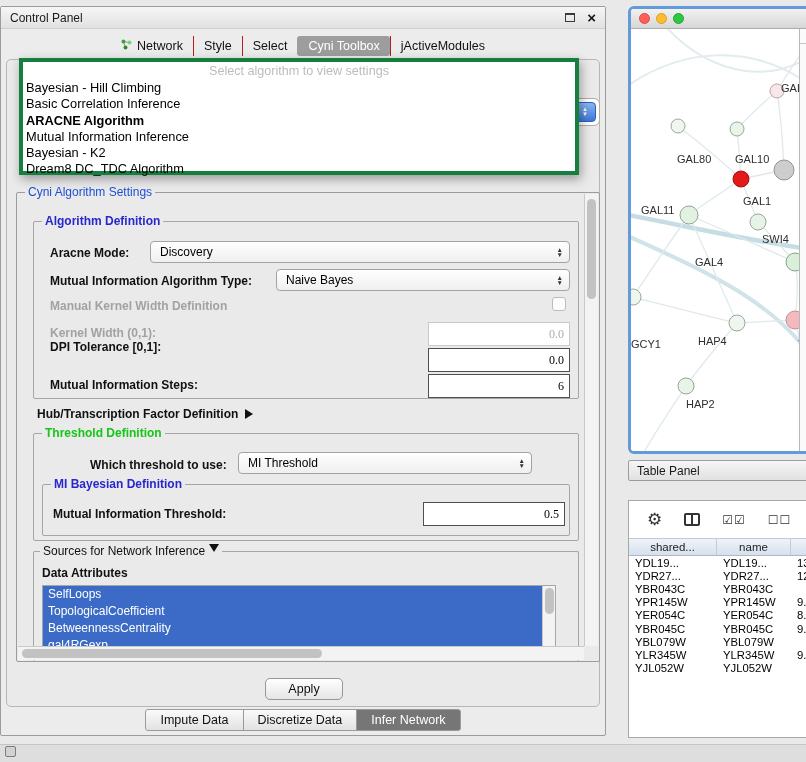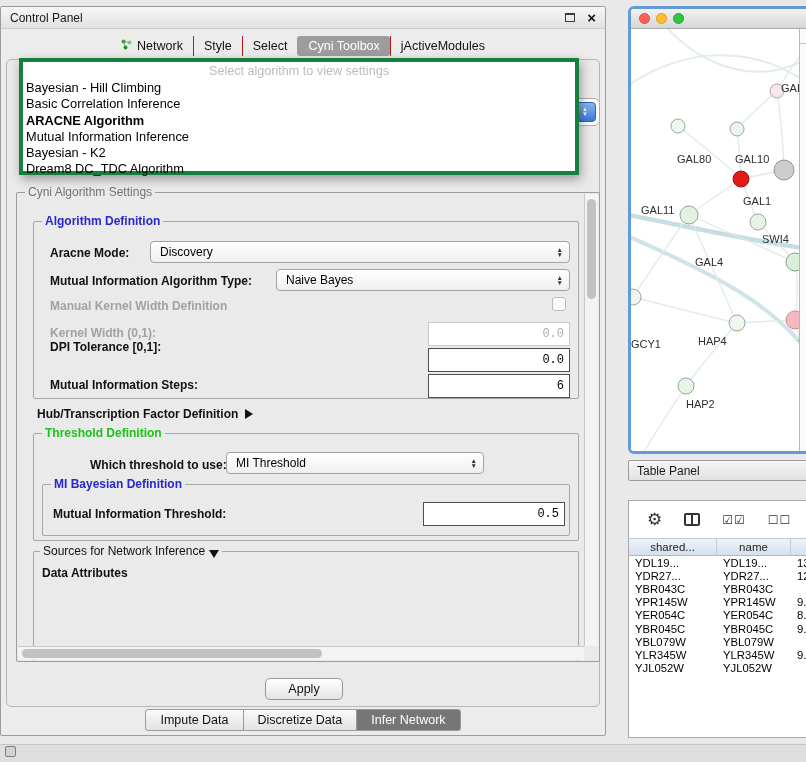--- a/index.html
+++ b/index.html
@@ -22,42 +22,42 @@
   .combo-remnant{position:absolute;left:557px;top:38px;width:36px;height:28px;background:#fff;border:1px solid #adadad;border-radius:6px}
   .blue-btn{position:absolute;right:3px;top:3px;width:22px;height:20px;border-radius:4px;background:linear-gradient(#8ab7f0,#3d77da);border:1px solid #2f62bd;display:flex;flex-direction:column;align-items:center;justify-content:center;color:#fff;font-size:6px;line-height:5px;font-style:normal}
   .blue-btn i{font-style:normal}
 
   .popup{position:absolute;left:18px;top:51px;width:560px;height:117px;background:#fff;border:4px solid #15803d;box-shadow:2px 4px 10px rgba(0,0,0,.35);z-index:40;padding-top:1px}
   .popup-placeholder{text-align:center;color:#bcbcbc;font-size:12.6px;height:17px;line-height:17px}
   .popup-option{font-size:12.8px;line-height:16.3px;padding-left:3px;color:#000;white-space:nowrap}
   .popup-option.bold{font-weight:bold}
 
   .settings-group{position:absolute;left:9px;top:132px;width:584px;height:470px;border:1px solid #9c9c9c;border-radius:2px}
-  .group-title{position:absolute;top:-8px;left:8px;background:#eaeaea;padding:0 3px;font-size:12px;color:#737373;white-space:nowrap}
+  .group-title{position:absolute;top:-8px;left:8px;background:#eaeaea;padding:0 3px;font-size:12px;color:#1d4ed8;white-space:nowrap}
   .group-title.blue{color:#2727cd;font-weight:bold}
   .group-title.green{color:#16c516;font-weight:bold}
   .inner-group{position:absolute;border:1px solid #a6a6a6;border-radius:2px}
   #algo-group{left:16px;top:28px;width:546px;height:178px}
   #thr-group{left:16px;top:240px;width:546px;height:108px}
   #mit-group{left:8px;top:50px;width:528px;height:52px}
   #src-group{left:16px;top:358px;width:546px;height:110px;border-bottom:none}
 
   .lbl{position:absolute;font-size:12px;font-weight:bold;color:#111;white-space:nowrap}
   .lbl.disabled{color:#a2a2a2}
   .combo{position:absolute;height:22px;background:linear-gradient(#ffffff,#efefef);border:1px solid #a3a3a3;border-radius:4px;display:flex;align-items:center;padding:0 6px;font-size:12px;color:#000}
   .combo-value{flex:1;padding-left:3px}
   .combo-arrows{display:flex;flex-direction:column;align-items:center;font-size:6.5px;line-height:5.5px;color:#333}
   .combo-arrows i{font-style:normal}
-  .field{position:absolute;height:24px;border:1px solid #4f4f4f;background:#fff;font-family:Liberation Mono, monospace;font-size:12px;text-align:right;padding:0 5px;color:#000}
+  .field{position:absolute;height:24px;border:1px solid #4f4f4f;background:#fff;font-family:Liberation Serif, serif;font-size:12px;text-align:right;padding:0 5px;color:#000}
   .field.disabled{border-color:#c9c9c9;color:#adadad}
   .checkbox{position:absolute;width:14px;height:14px;border:1px solid #bcbcbc;border-radius:3px;background:#fcfcfc}
   .section-label{position:absolute;font-size:12px;font-weight:bold;color:#111;display:flex;align-items:center;gap:7px;white-space:nowrap}
   .tri-right{width:0;height:0;border-left:8px solid #111;border-top:5px solid transparent;border-bottom:5px solid transparent;display:inline-block}
   .tri-down{width:0;height:0;border-top:8px solid #111;border-left:5px solid transparent;border-right:5px solid transparent;display:inline-block}
-  .src-title{position:absolute;top:-8px;left:6px;background:#eaeaea;padding:0 3px;display:flex;gap:4px;align-items:flex-end}
+  .src-title{position:absolute;top:-8px;left:6px;background:#eaeaea;padding:0 3px;display:flex;gap:4px;align-items:flex-start}
   .src-title span.txt{font-size:12px;color:#111}
 
   .attr-list{position:absolute;left:8px;top:33px;width:514px;height:70px;background:#fff;border:1px solid #a6a6a6;overflow:hidden}
   .attr-item{height:17px;line-height:17px;font-size:12px;padding-left:5px;color:#000;white-space:nowrap}
   .attr-item.selected{background:#3b6bc6;color:#fff}
   .attr-scroll{position:absolute;right:0;top:0;bottom:0;width:13px;background:#f3f3f3;border-left:1px solid #c9c9c9}
   .attr-scroll .thumb{position:absolute;left:1.5px;top:2px;width:9px;height:26px;background:#c2c2c2;border-radius:5px}
   .vscroll{position:absolute;top:1px;right:1px;bottom:15px;width:14px;background:#f3f3f3;border-left:1px solid #c9c9c9}
   .vscroll .thumb{position:absolute;left:2px;top:5px;width:9px;height:100px;background:#c2c2c2;border-radius:5px}
   .hscroll{position:absolute;left:1px;bottom:1px;right:15px;height:14px;background:#f3f3f3;border-top:1px solid #c9c9c9}
@@ -189,41 +189,50 @@
 
         <div class="section-label" style="left:20px;top:214px">
           <span>Hub/Transcription Factor Definition</span>
           <span class="tri-right"></span>
         </div>
 
         <div class="inner-group" id="thr-group">
           <span class="group-title green">Threshold Definition</span>
 
           <span class="lbl" style="left:56px;top:24px">Which threshold to use:</span>
-          <div class="combo" style="left:192px;top:18px;width:258px">
+          <div class="combo" style="left:204px;top:18px;width:294px">
             <span class="combo-value">MI Threshold</span>
             <span class="combo-arrows">
                 <i>▲</i>
                 <i>▼</i>
               </span>
           </div>
 
           <div class="inner-group" id="mit-group">
             <span class="group-title blue">MI Bayesian Definition</span>
             <span class="lbl" style="left:10px;top:22px">Mutual Information Threshold:</span>
             <input class="field" style="left: 380px; top: 17px; width: 142px;" value="0.5">
           </div>
         </div>
 
         <div class="inner-group" id="src-group">
           <div class="src-title">
             <span class="txt">Sources for Network Inference</span>
             <span class="tri-down"></span>
           </div>
           <span class="lbl" style="left:8px;top:14px">Data Attributes</span>
+          <div class="attr-list" id="attr-list">
+            <div class="attr-item selected">SelfLoops</div>
+              <div class="attr-item selected">TopologicalCoefficient</div>
+              <div class="attr-item selected">BetweennessCentrality</div>
+              <div class="attr-item selected">gal4RGexp</div>
+              <div class="attr-scroll">
+                <div class="thumb"></div>
+              </div>
+          </div>
         </div>
 
         <div class="vscroll">
             <div class="thumb"></div>
           </div>
         <div class="hscroll">
             <div class="thumb"></div>
           </div>
       </div>
 

